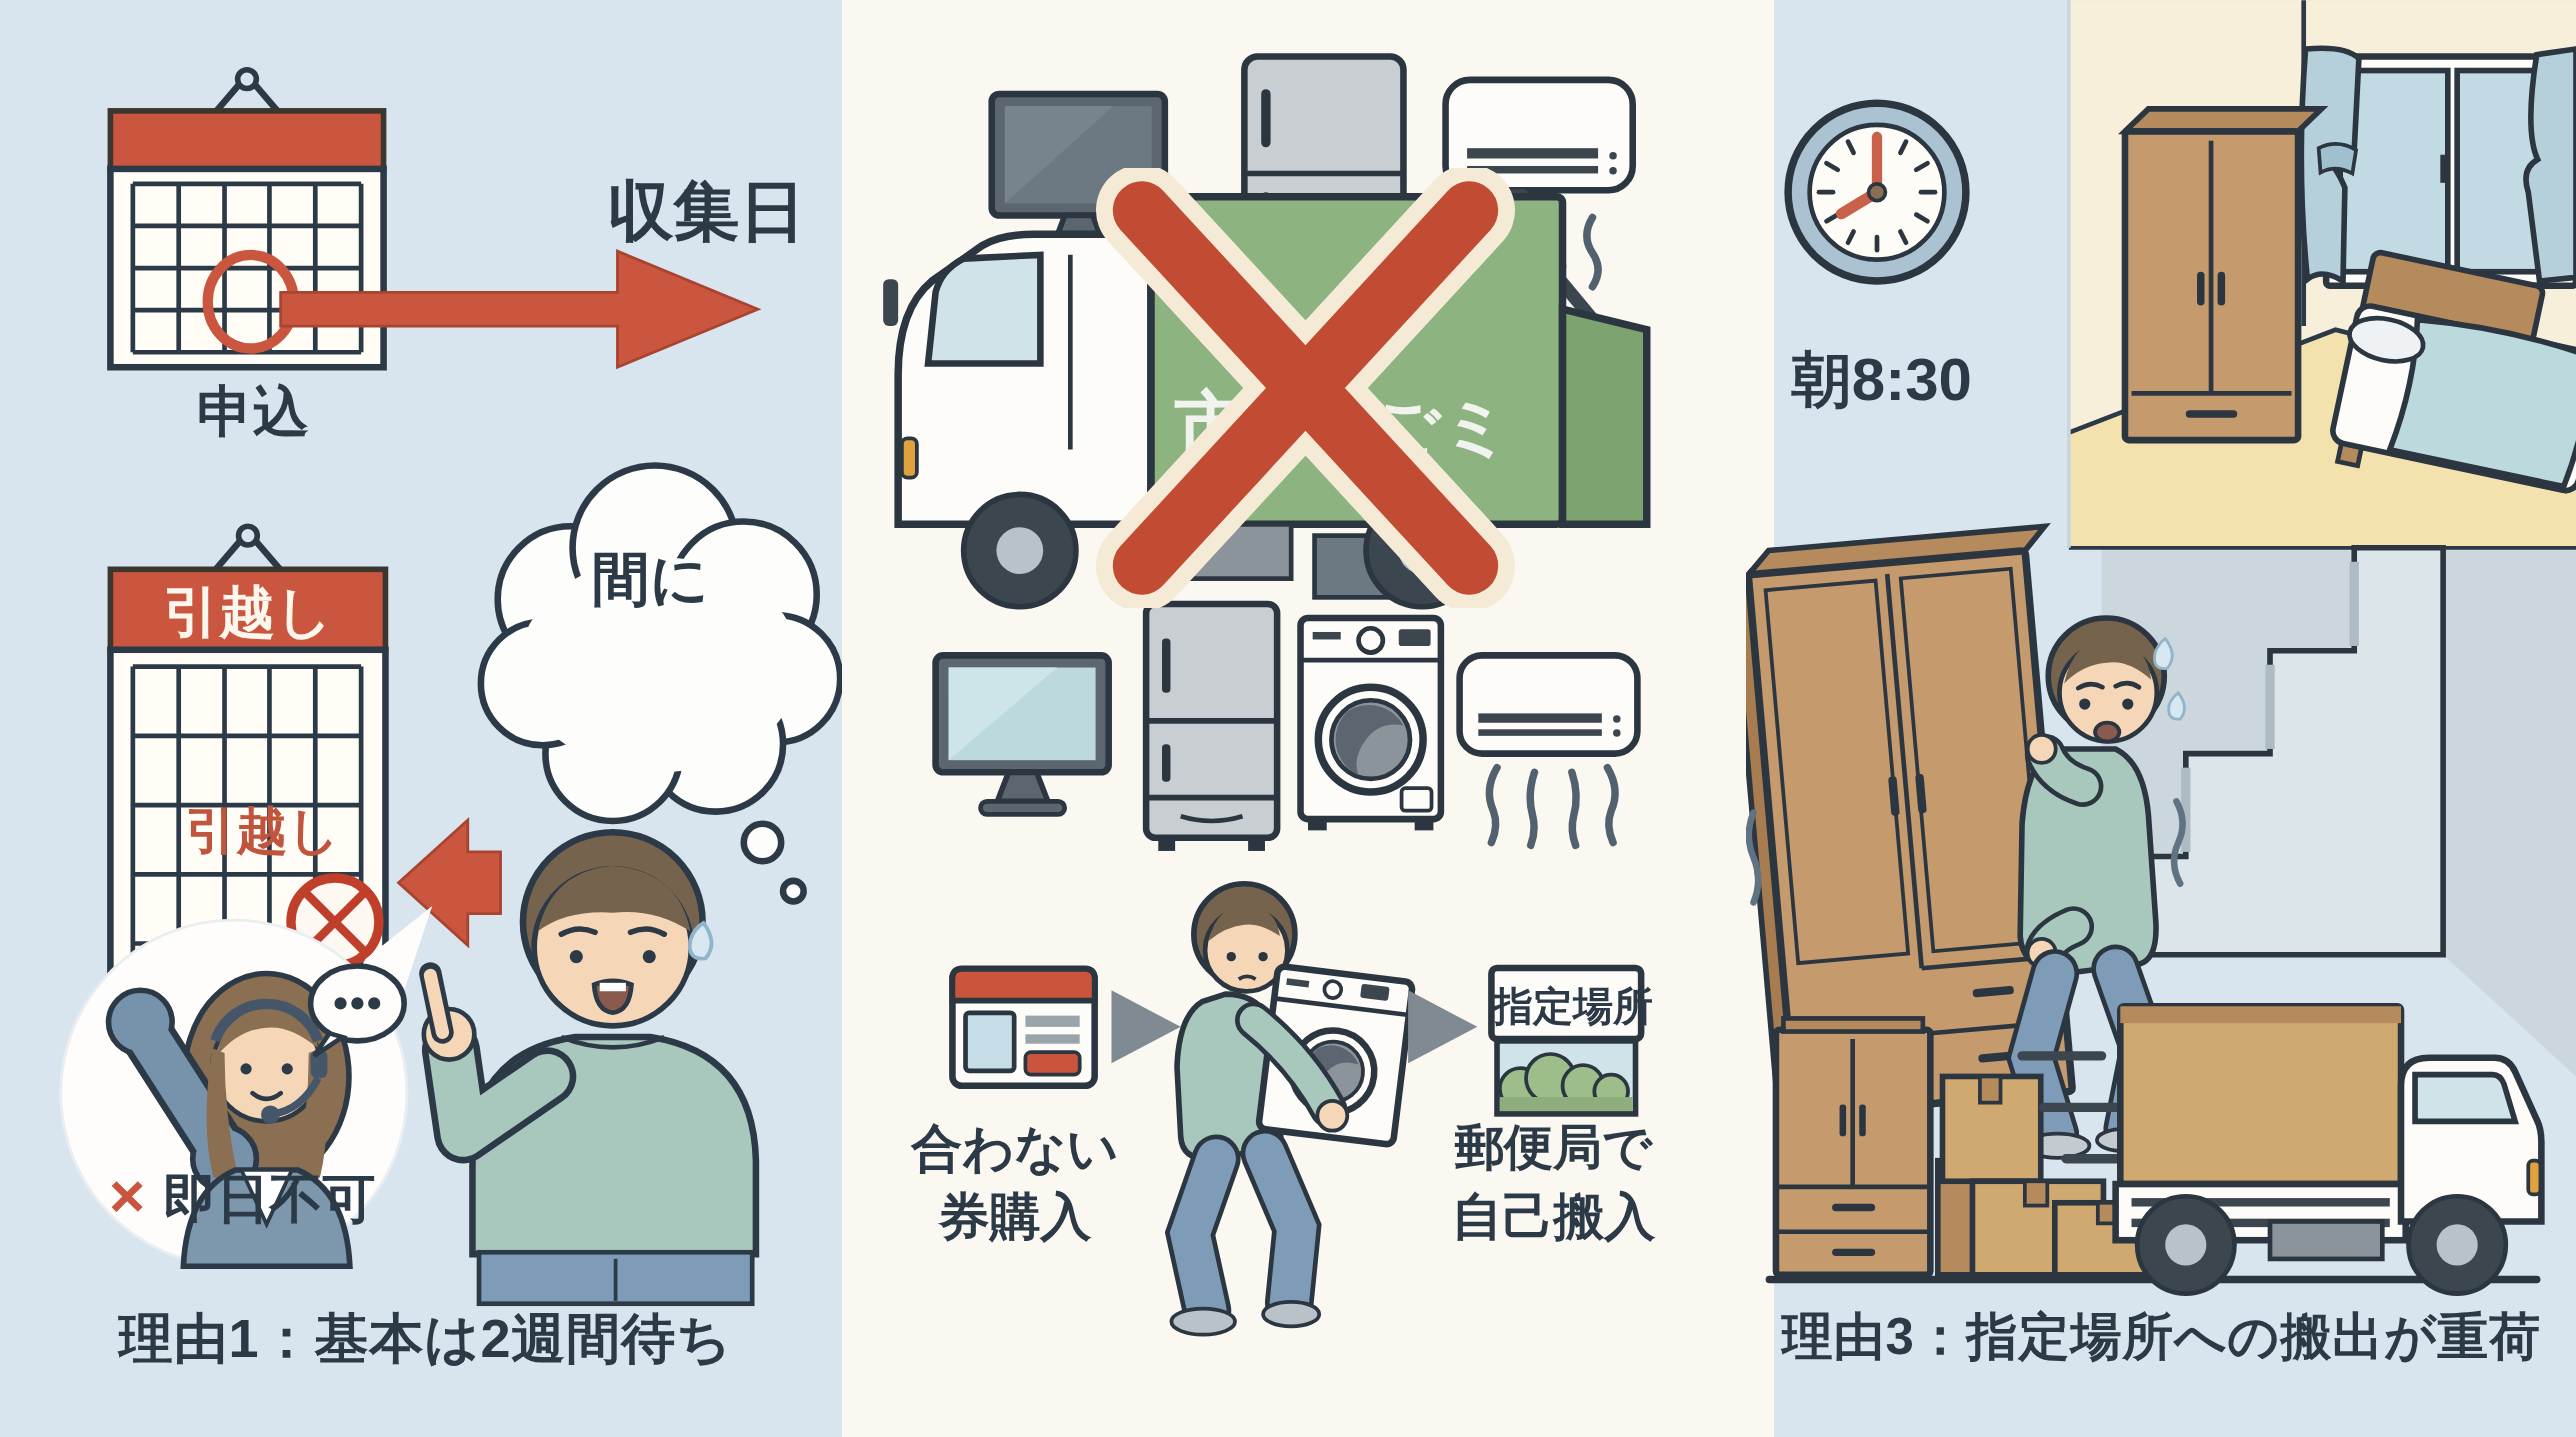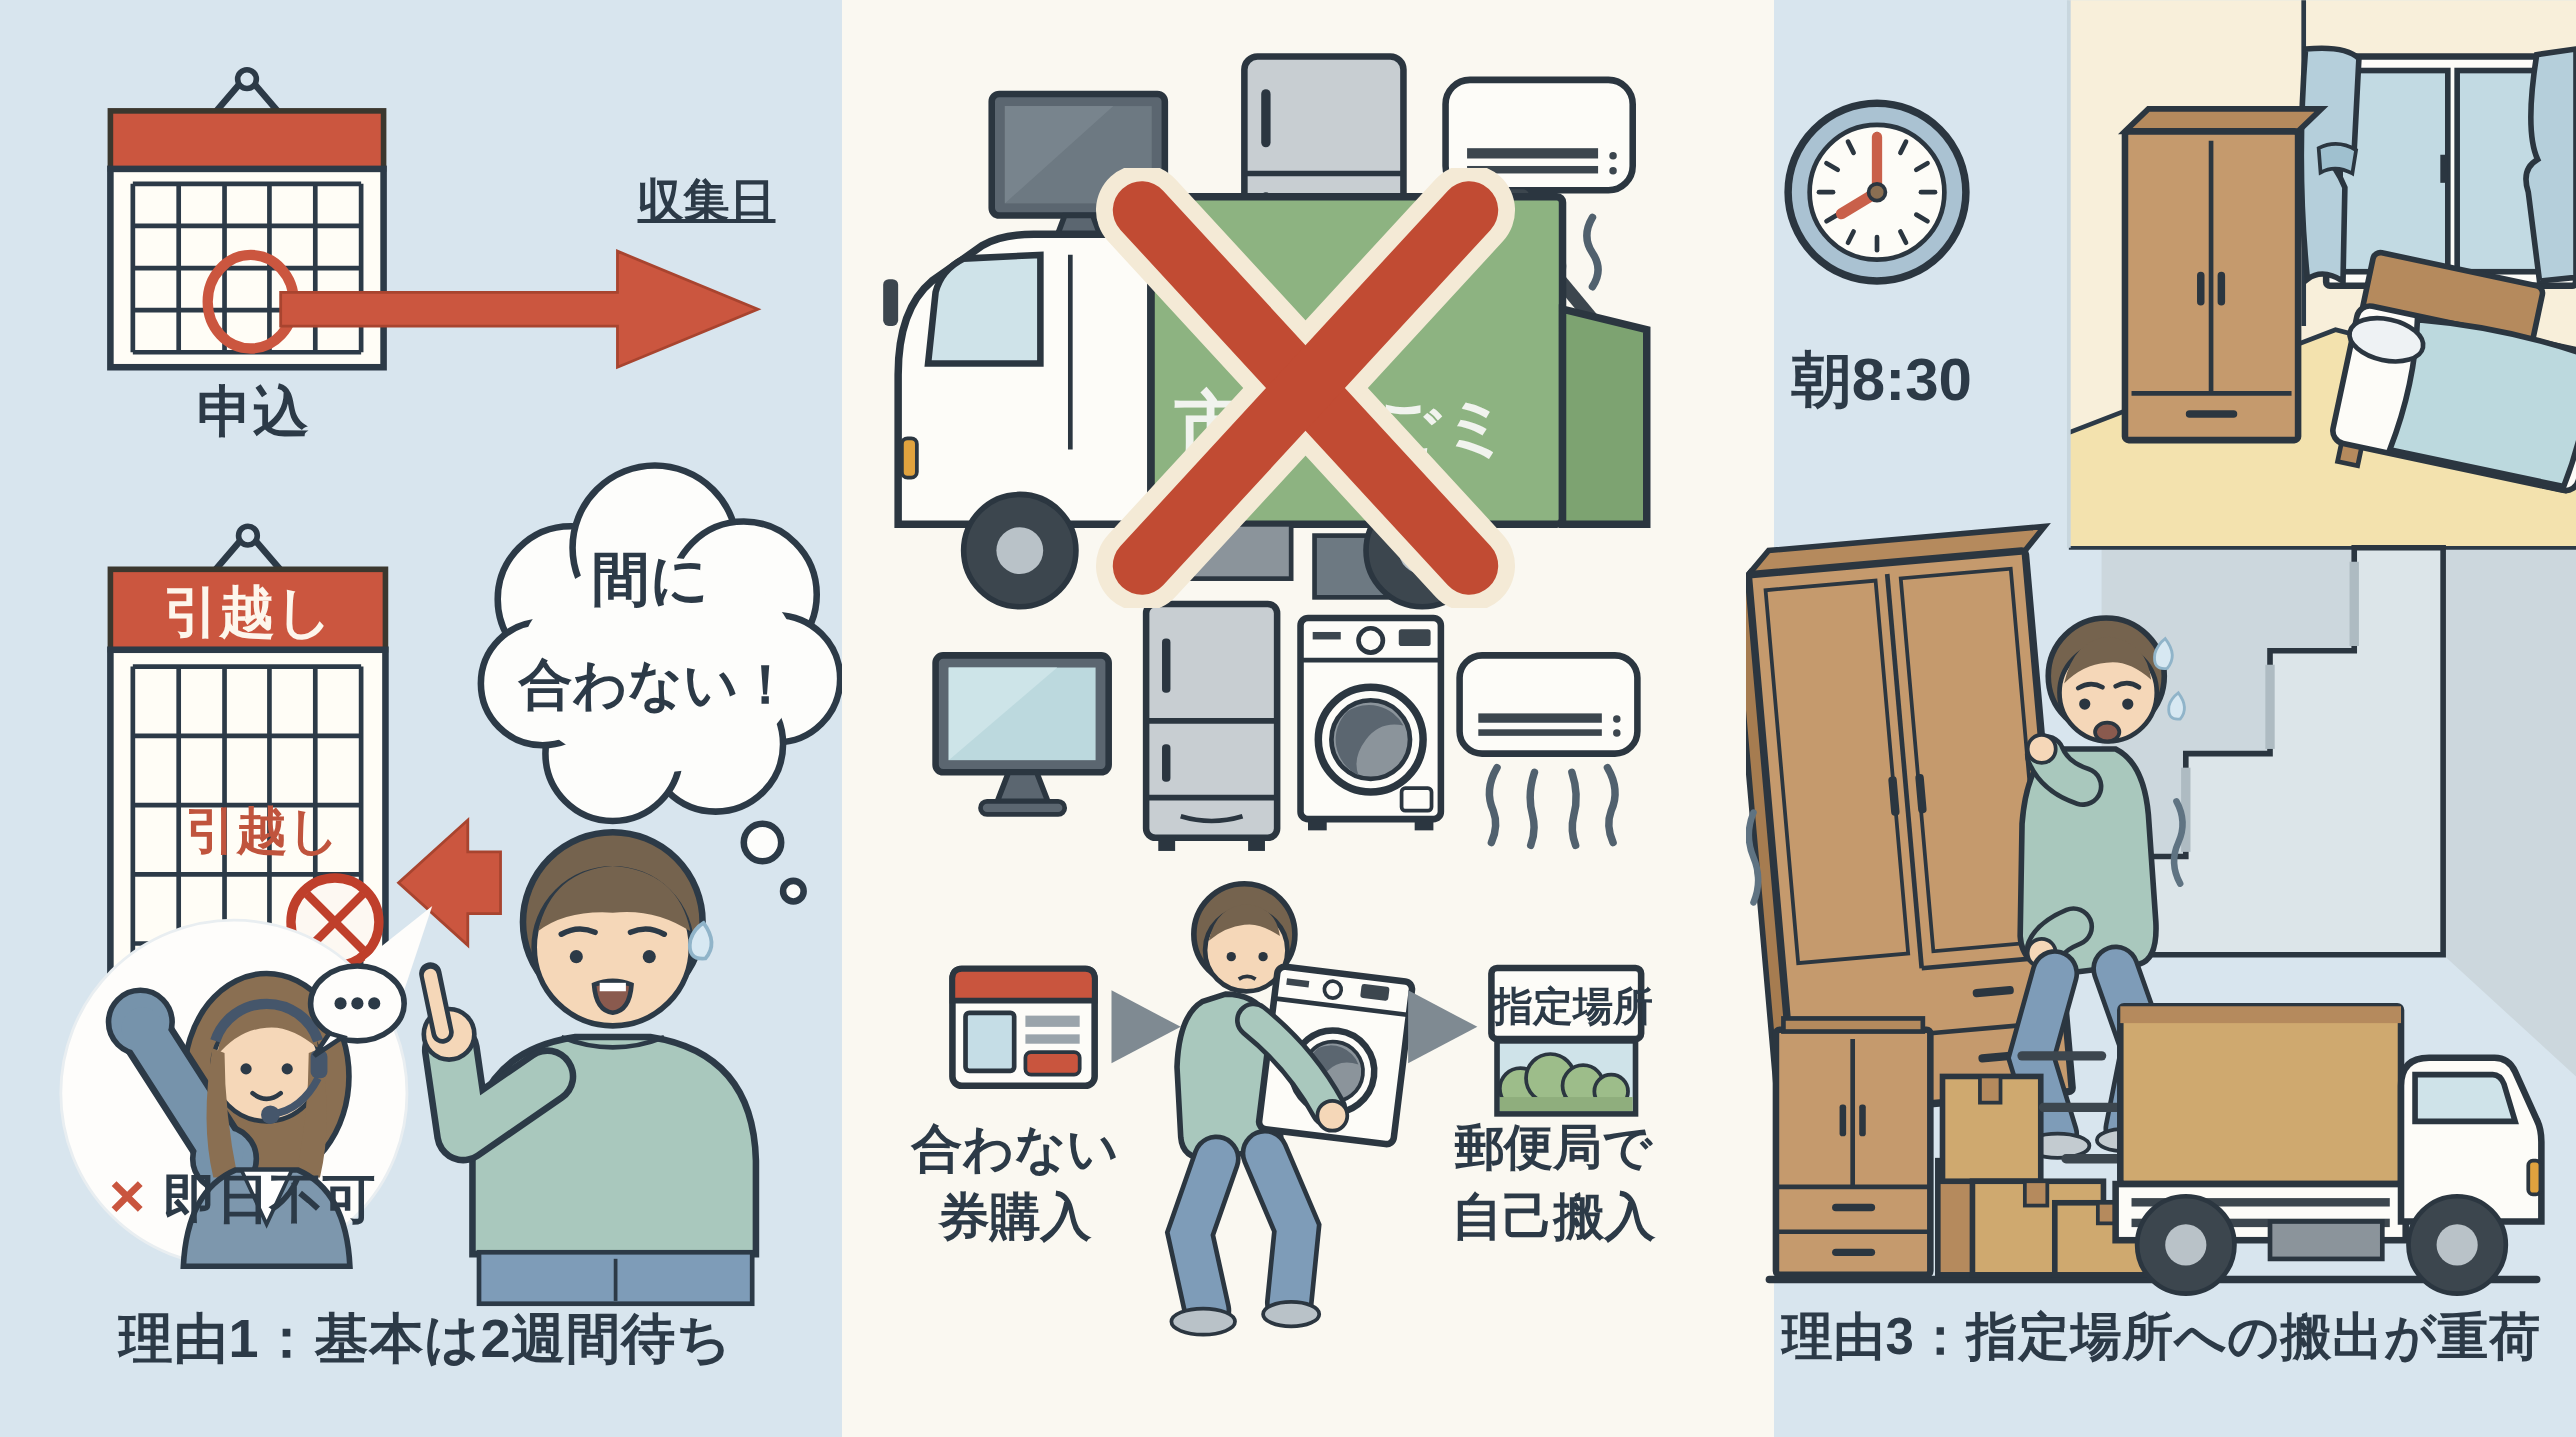--- a/index.html
+++ b/index.html
@@ -130,26 +130,25 @@
         <path d="M196,1353 Q200,1272 252,1250 L318,1250 Q370,1272 374,1353 Z" fill="#7d97ad" stroke="#2c3a47" stroke-width="6"></path>
         <polygon points="258,1250 312,1250 285,1308" fill="#fefefe" stroke="#2c3a47" stroke-width="4"></polygon>
         <ellipse cx="382" cy="1072" rx="50" ry="40" fill="#fefdfb" stroke="#2c3a47" stroke-width="6"></ellipse>
         <polygon points="352,1104 336,1128 366,1108" fill="#fefdfb" stroke="#2c3a47" stroke-width="5"></polygon>
         <circle cx="364" cy="1072" r="6.5" fill="#2c3a47"></circle>
           <circle cx="382" cy="1072" r="6.5" fill="#2c3a47"></circle>
           <circle cx="400" cy="1072" r="6.5" fill="#2c3a47"></circle>
       </g>
     </svg>
 
-    <div class="txt" style="left:599px;top:176px;width:215px;font-size:46px;text-decoration:underline;">収集日</div>
+    <div class="txt" style="left:599px;top:176px;width:215px;font-size:66px;">収集日</div>
     <div class="txt" style="left:183px;top:382px;width:140px;font-size:56px;">申込</div>
     <div class="txt" style="left:131px;top:582px;width:234px;font-size:56px;color:#fdf6ec;">引越し</div>
     <div class="txt" style="left:183px;top:803px;width:159px;font-size:51px;color:#c0543d;">引越し</div>
     <div class="txt" style="left:552px;top:548px;width:197px;font-size:58px;">間に</div>
-    <div class="txt" style="left:515px;top:655px;width:281px;font-size:54px;">合わない！</div>
     <div class="txt" style="left:94px;top:1163px;width:66px;font-size:62px;color:#c9553e;">×</div>
     <div class="txt" style="left:157px;top:1170px;width:225px;font-size:53px;">即日不可</div>
     <div class="txt caption" style="left:51px;top:1309px;width:749px;font-size:54px;">理由1：基本は2週間待ち</div>
   </div>
 
   <div class="panel" id="panel2">
     <svg width="903" height="1438" viewBox="0 0 965 1536">
 
       <g>
         <rect x="160" y="100" width="185" height="130" rx="8" fill="#5b6670" stroke="#2b3640" stroke-width="7"></rect>

